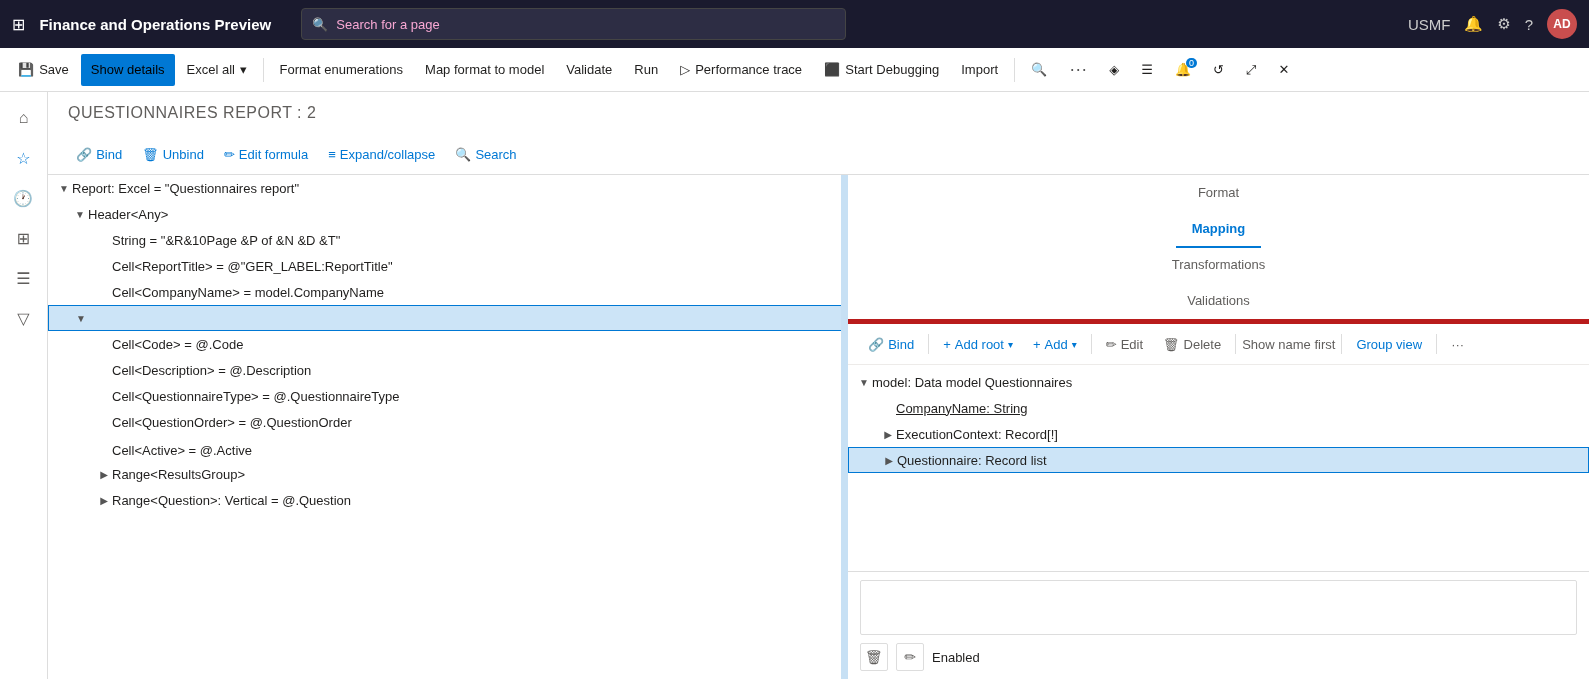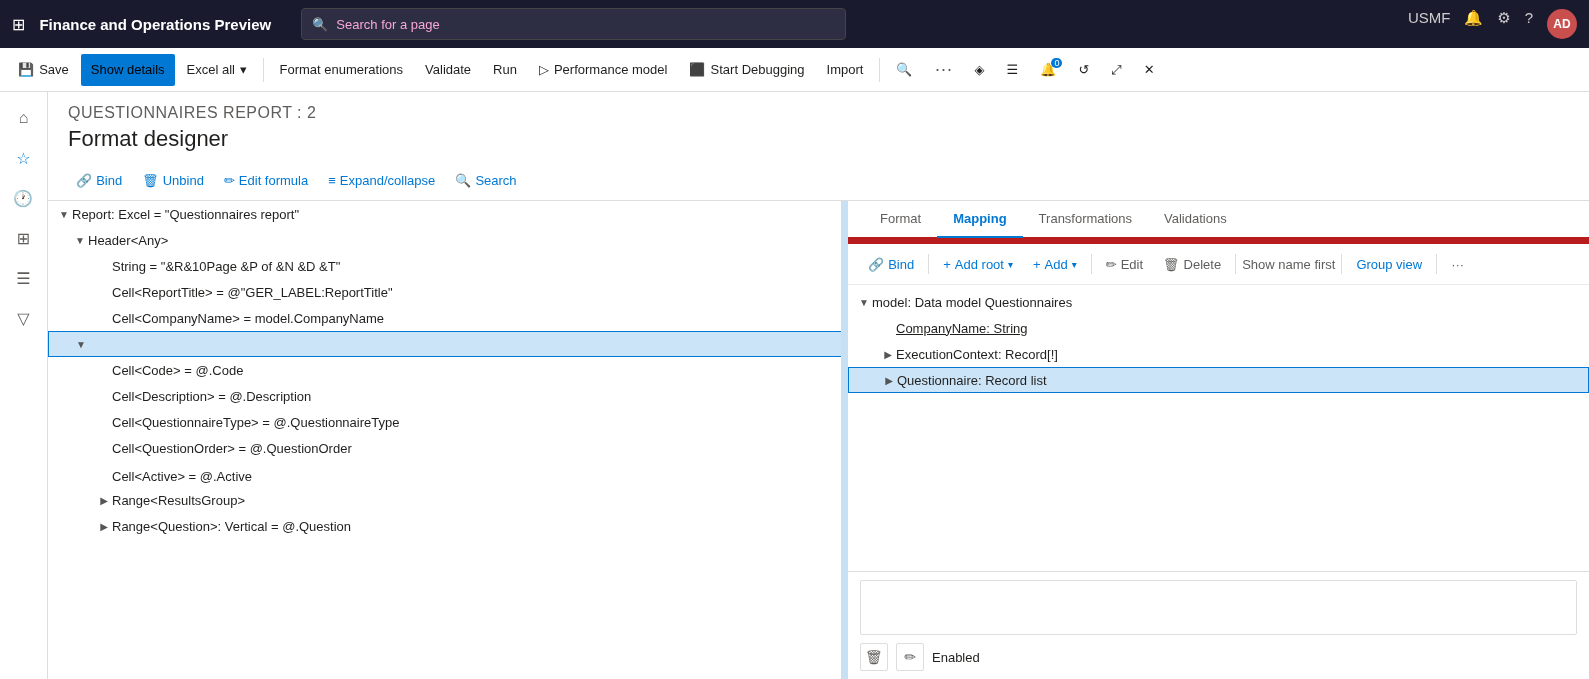--- a/index.html
+++ b/index.html
@@ -26,21 +26,21 @@
       border: 1px solid #444;
       border-radius: 4px;
       display: flex;
       align-items: center;
       padding: 0 10px;
       gap: 8px;
       color: #aaa;
       font-size: 13px;
     }
     .top-nav .spacer { flex: 1; }
-    .top-nav .nav-icons { display: flex; align-items: flex-start; gap: 14px; color: #ccc; font-size: 15px; }
+    .top-nav .nav-icons { display: flex; align-items: center; gap: 14px; color: #ccc; font-size: 15px; }
     .top-nav .user-avatar {
       width: 30px; height: 30px; border-radius: 50%;
       background: #c94e4e; color: #fff; display: flex; align-items: center; justify-content: center;
       font-size: 12px; font-weight: 700;
     }
 
     
     .command-bar {
       height: 44px;
       background: #fff;
@@ -180,22 +180,23 @@
       display: flex;
       flex-direction: column;
       overflow: hidden;
     }
 
     
     .mapping-tabs {
       display: flex;
       align-items: center;
       padding: 0 16px;
-      border-bottom: 7px solid #b91c1c;
+      border-bottom: 5px solid #b91c1c;
       gap: 0;
+      flex-direction: column;
     }
     .map-tab {
       padding: 10px 16px;
       cursor: pointer;
       font-size: 13px;
       color: #605e5c;
       border-bottom: 2px solid transparent;
       margin-bottom: -1px;
     }
     .map-tab.active { color: #0078d4; border-bottom: 2px solid #0078d4; font-weight: 600; }
@@ -315,28 +316,31 @@
   </button>
   <button class="cmd-btn">
     <span>Excel all</span>
     <span>▾</span>
   </button>
   <div class="cmd-separator"></div>
   <button class="cmd-btn">
     <span>Format enumerations</span>
   </button>
   <button class="cmd-btn">
+    <span>Map format to model</span>
+  </button>
+  <button class="cmd-btn">
     <span>Validate</span>
   </button>
   <button class="cmd-btn">
     <span>Run</span>
   </button>
   <button class="cmd-btn">
     <span>▷</span>
-    <span>Performance model</span>
+    <span>Performance trace</span>
   </button>
   <button class="cmd-btn">
     <span style="color:#0078d4;">⬛</span>
     <span>Start Debugging</span>
   </button>
   <button class="cmd-btn">
     <span>Import</span>
   </button>
   <div class="cmd-separator"></div>
   <button class="cmd-btn">
@@ -373,21 +377,20 @@
     <div class="rail-icon">🕐</div>
     <div class="rail-icon">⊞</div>
     <div class="rail-icon">☰</div>
     <div class="rail-icon">▽</div>
   </div>
 
   <div class="content-area">
 
     <div class="page-header">
       <div class="breadcrumb">QUESTIONNAIRES REPORT : 2</div>
-      <div class="page-title">Format designer</div>
     </div>
 
     <div class="format-toolbar">
       <button class="ft-btn">
         <span>🔗</span>
         <span>Bind</span>
       </button>
       <button class="ft-btn">
         <span>🗑</span>
         <span>Unbind</span>

